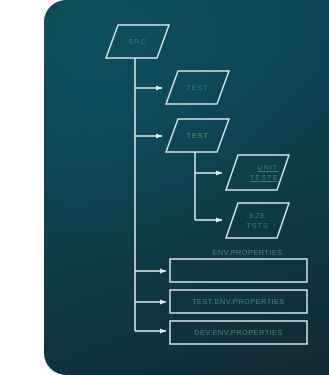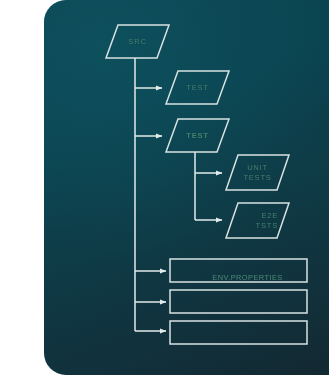--- a/index.html
+++ b/index.html
@@ -104,26 +104,28 @@
       <polygon points="194,203 245,203 233,238 182,238"></polygon>
       <rect x="126" y="259" width="137" height="23"></rect>
       <rect x="126" y="290" width="137" height="23"></rect>
       <rect x="126" y="321" width="137" height="23"></rect>
     </g>
   </svg>
 
   <div class="node-label" style="left:74px; top:37px; width:39px;">SRC</div>
   <div class="node-label" style="left:134px; top:83px; width:39px;">TEST</div>
   <div class="node-label" style="left:134px; top:131px; width:39px;font-weight:bold;">TEST</div>
-  <div class="node-label two-line" style="left:193px; top:163px; width:41px; text-align:center;">UNIT
+  <div class="node-label two-line" style="left:193px; top:163px; width:41px; text-align:right;text-decoration:underline;">UNIT
 TESTS</div>
-  <div class="node-label two-line" style="left:193px; top:211px; width:41px; text-align:right;">E2E
+  <div class="node-label two-line" style="left:193px; top:211px; width:41px; text-align:center;">E2E
 TSTS</div>
 
-  <div class="box-label" style="left:126px; top:273px; width:137px;padding-left:9px;">ENV.PROPERTIES</div>
+  <div class="box-label" style="left:126px; top:248px; width:137px;padding-left:9px;">ENV.PROPERTIES</div>
+  <div class="box-label" style="left:126px; top:297px; width:137px;">TEST.ENV.PROPERTIES</div>
+  <div class="box-label" style="left:126px; top:328px; width:137px;">DEV.ENV.PROPERTIES</div>
 
   <div class="hit" style="left:62px; top:25px; width:63px; height:33px;"></div>
   <div class="hit" style="left:122px; top:71px; width:63px; height:33px;"></div>
   <div class="hit" style="left:122px; top:119px; width:63px; height:33px;"></div>
   <div class="hit" style="left:182px; top:155px; width:63px; height:35px;"></div>
   <div class="hit" style="left:182px; top:203px; width:63px; height:35px;"></div>
   <div class="hit" style="left:126px; top:259px; width:137px; height:23px;"></div>
   <div class="hit" style="left:126px; top:290px; width:137px; height:23px;"></div>
   <div class="hit" style="left:126px; top:321px; width:137px; height:23px;"></div>
 

